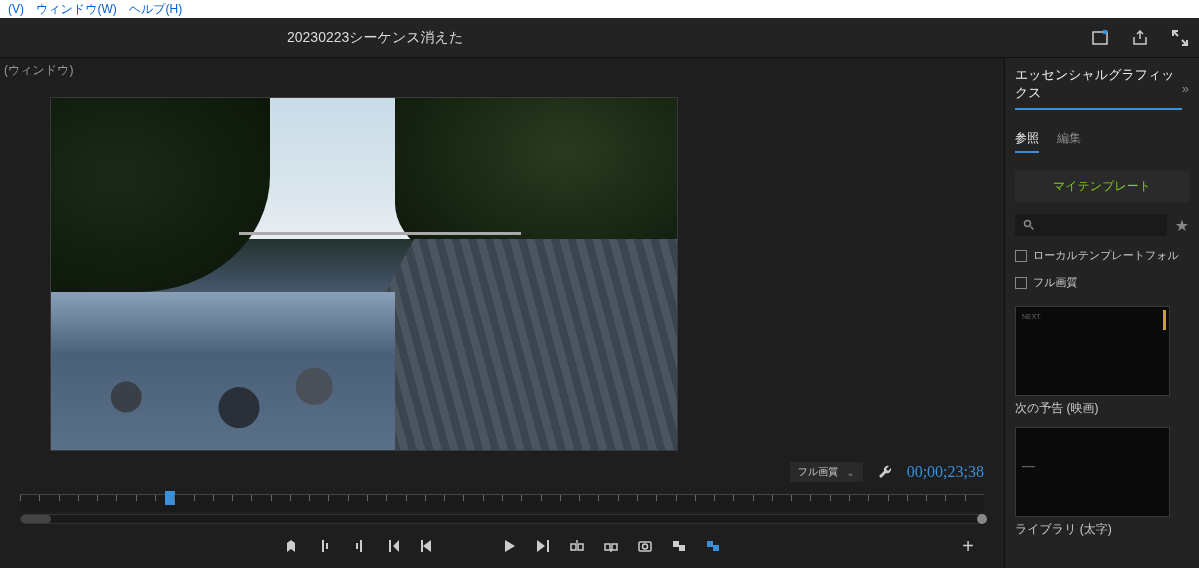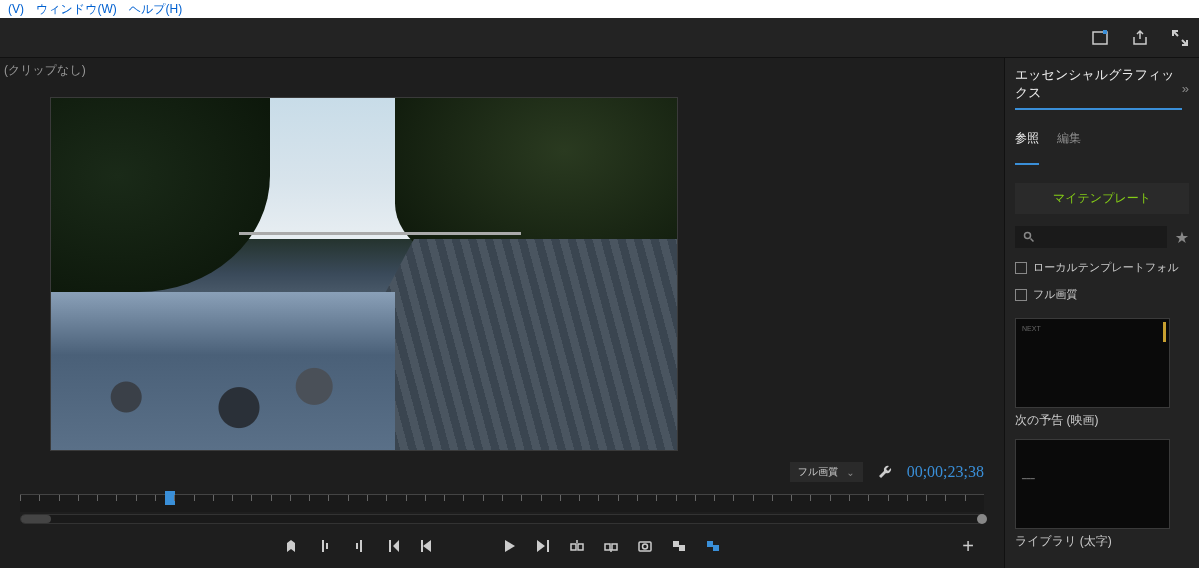--- a/index.html
+++ b/index.html
@@ -177,21 +177,21 @@
       font-size: 13px;
       border-bottom: 2px solid #3a8fd8;
       padding-bottom: 6px;
     }
     .panel-tabs {
       display: flex;
       gap: 18px;
       margin: 12px 0;
       font-size: 12px;
     }
-    .panel-tab { color:#888; cursor:pointer; padding-bottom:16px; }
+    .panel-tab { color:#888; cursor:pointer; padding-bottom:4px; }
     .panel-tab.active { color:#eee; border-bottom:2px solid #3a8fd8; }
     .template-btn {
       background: #2a2a2a;
       color: #84cc16;
       text-align: center;
       padding: 7px;
       margin: 6px 0;
       font-size: 12px;
       cursor: pointer;
     }
@@ -241,20 +241,21 @@
 </head>
 <body>
 
 <div class="menu-bar">
   <span>(V)</span>
   <span>ウィンドウ(W)</span>
   <span>ヘルプ(H)</span>
 </div>
 
 <div class="top-bar">
+  <div class="project-title">20230223シーケンス消えた</div>
   <div class="top-bar-right">
     <div class="icon-btn">
       <svg viewBox="0 0 18 18" fill="none" stroke="#ccc" stroke-width="1.5">
           <rect x="2" y="3" width="14" height="12"></rect>
           <rect x="12" y="1" width="4" height="4" fill="#3a8fd8" stroke="none"></rect>
         </svg>
     </div>
     <div class="icon-btn">
       <svg viewBox="0 0 18 18" fill="none" stroke="#ccc" stroke-width="1.5">
           <path d="M3 8v7h12V8"></path>
@@ -265,21 +266,21 @@
       <svg viewBox="0 0 18 18" fill="none" stroke="#ccc" stroke-width="2">
           <path d="M2 7V2h5M16 11v5h-5"></path>
           <path d="M2 2l5 5M16 16l-5-5"></path>
         </svg>
     </div>
   </div>
 </div>
 
 <div class="main-area">
   <div class="viewer-panel">
-    <div class="clip-label">(クリップなし)</div>
+    <div class="clip-label">(ウィンドウ)</div>
     <div class="viewer-canvas">
       <div class="video-frame">
         <div class="sky"></div>
         <div class="trees-left"></div>
         <div class="trees-right"></div>
         <div class="bridge"></div>
         <div class="wall"></div>
         <div class="water"></div>
         <div class="rocks"></div>
       </div>

